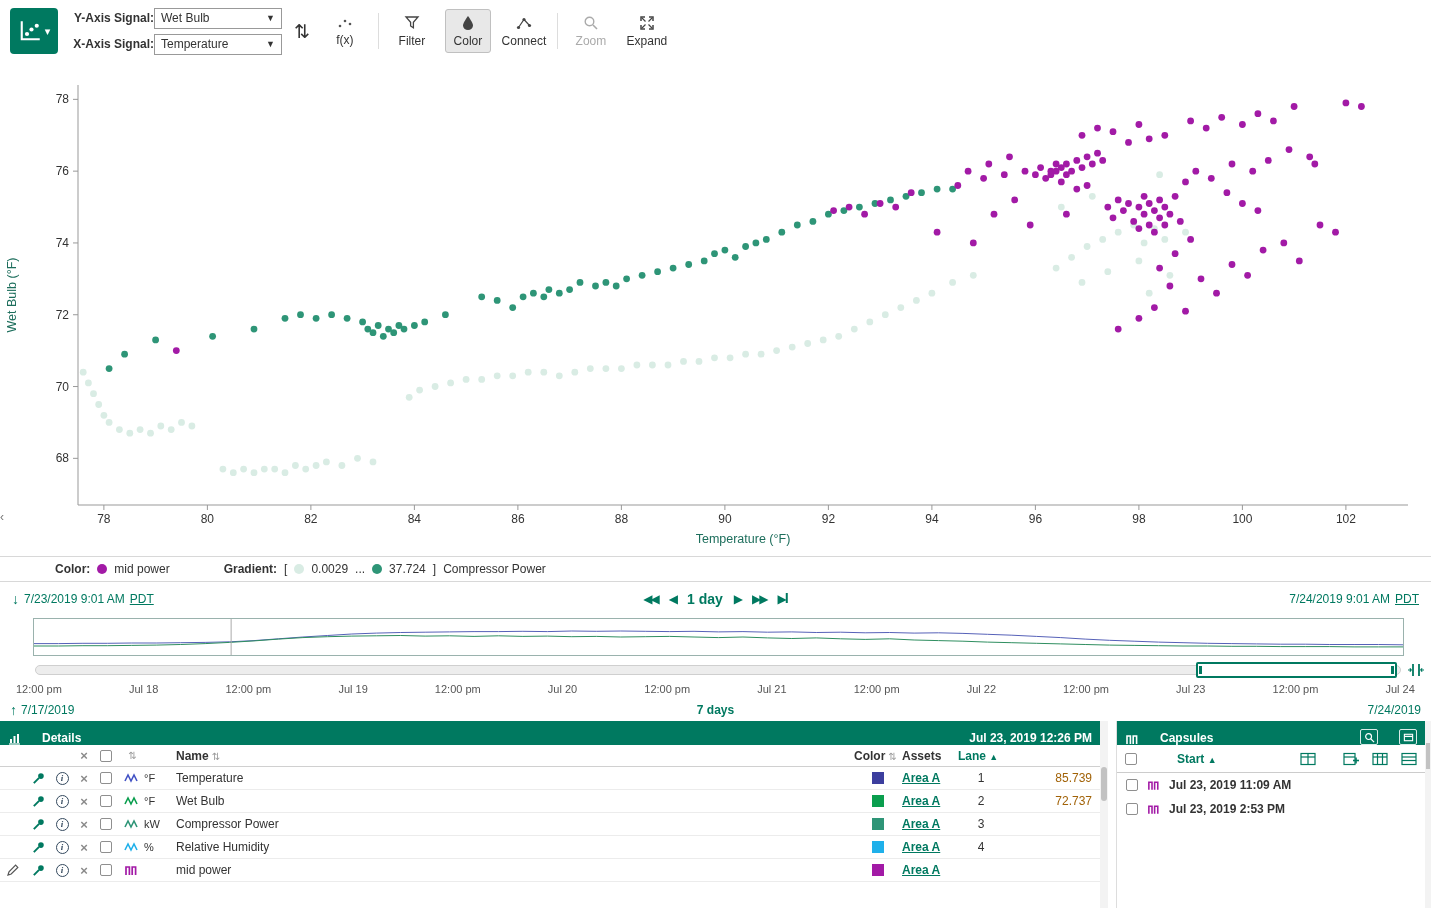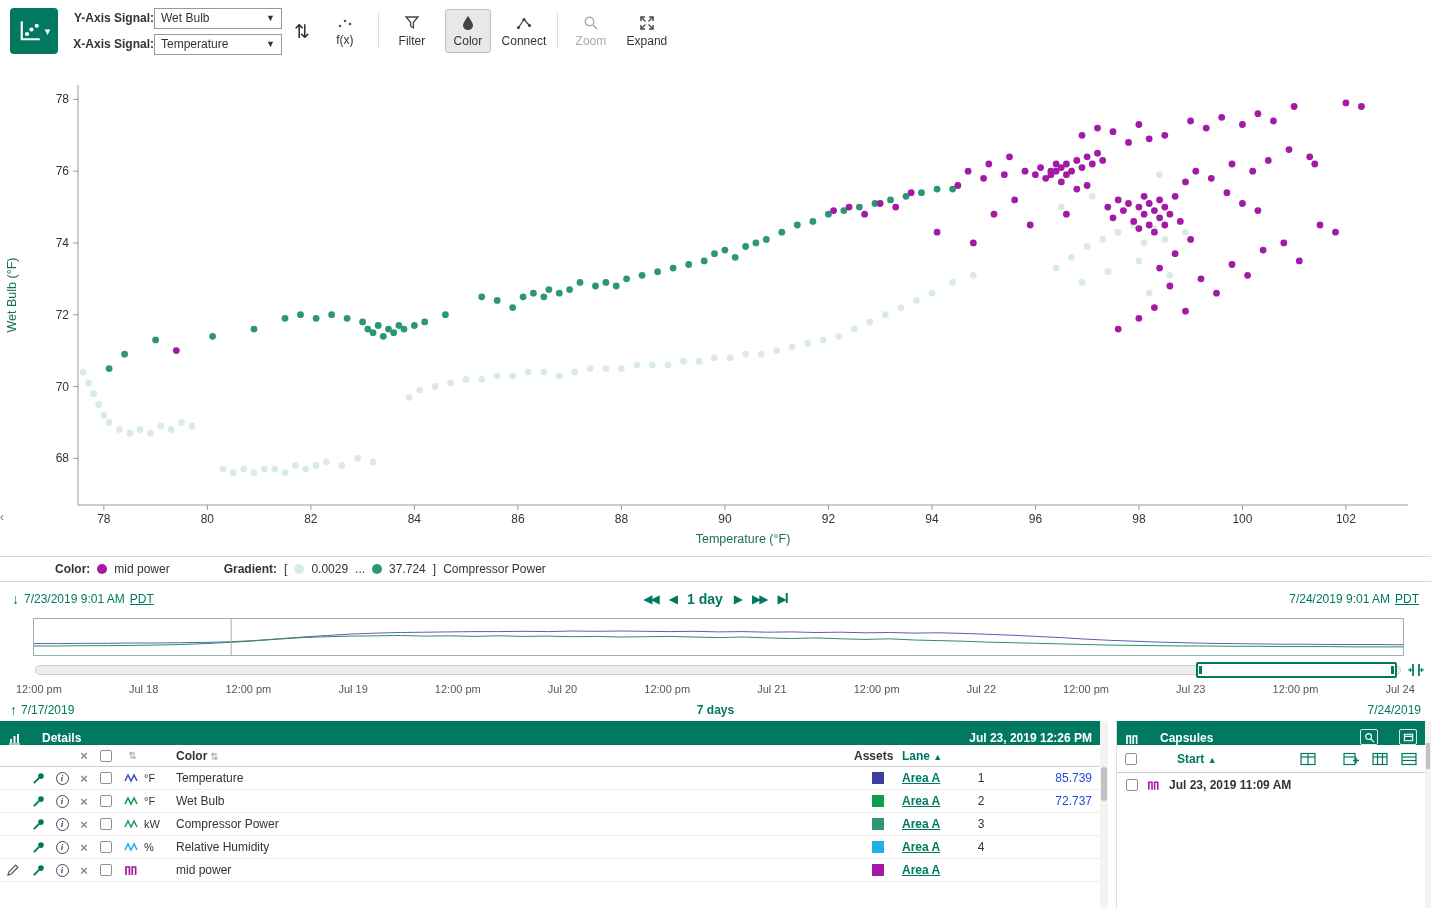--- a/index.html
+++ b/index.html
@@ -79,21 +79,21 @@
   .dt-head { height:22px; border-bottom:1px solid #d0d0d0; font-weight:bold; color:#333; }
   .dt-head .sorter { color:#999; font-size:10px; font-weight:normal; margin-left:3px; }
   .cell-c { justify-self:center; }
   .cell-r { justify-self:end; padding-right:8px; }
   .x-btn { color:#8a8a8a; font-weight:bold; font-size:13px; cursor:pointer; }
   .checkbox { width:12px; height:12px; border:1px solid #8f8f8f; border-radius:2px; background:#fff; display:inline-block; cursor:pointer; }
   .info-icon { width:13px; height:13px; border:1.5px solid #34495e; border-radius:50%; color:#34495e; font-size:9px; font-style:italic; font-family:"Liberation Serif",serif; font-weight:bold; display:flex; align-items:center; justify-content:center; cursor:pointer; }
   .swatch { width:12px; height:12px; display:inline-block; }
   .asset-link { color:#007960; font-weight:bold; text-decoration:underline; cursor:pointer; }
   .unit { font-size:11px; }
-  .value { color:#1d4ed8; }
+  .value { color:#a16207; }
   .lane-head { color:#007960; }
   .sort-asc { color:#007960; font-size:9px; }
 
   .cap-toolbar { height:28px; display:flex; align-items:center; gap:8px; padding:0 8px; border-bottom:1px solid #ccc; font-size:12px; }
   .cap-toolbar .start-lbl { color:#007960; font-weight:bold; margin-left:32px; cursor:pointer; }
   .cap-toolbar .icons { margin-left:auto; display:flex; align-items:center; gap:13px; }
   .cap-toolbar .icons .grp { display:flex; gap:13px; margin-left:14px; }
   .cap-row { height:24px; display:flex; align-items:center; gap:9px; padding:0 9px; font-size:12px; font-weight:bold; color:#333; }
   .hdr-btn { width:18px; height:16px; border:1px solid rgba(255,255,255,.85); border-radius:2px; display:flex; align-items:center; justify-content:center; cursor:pointer; }
   svg.ic { display:block; }
@@ -580,20 +580,21 @@
       </div>
 
       <div class="dt-row dt-head">
         <span></span>
           <span></span>
           <span></span>
         <span class="cell-c x-btn">×</span>
         <span class="cell-c checkbox"></span>
         <span class="cell-c sorter">⇅</span>
         <span></span>
+        <span><span>Name</span><span class="sorter">⇅</span></span>
         <span><span>Color</span><span class="sorter">⇅</span></span>
         <span>Assets</span>
         <span class="lane-head"><span>Lane</span> <span class="sort-asc">▲</span></span>
         <span></span>
       </div>
 
       <div class="dt-row">
         <span></span>
         <span class="cell-c">
             <svg class="ic" width="15" height="15" viewBox="0 0 16 16">
@@ -775,19 +776,26 @@
         </span>
       </div>
 
       <div class="cap-row">
         <span class="checkbox"></span>
         <svg class="ic" width="13" height="12" viewBox="0 0 14 12">
             <path d="M2 11V3h3.4v8M8.2 11V3h3.4v8" fill="none" stroke="#a21aa6" stroke-width="1.7"></path>
           </svg>
         <span>Jul 23, 2019 11:09 AM</span>
       </div>
+      <div class="cap-row">
+        <span class="checkbox"></span>
+        <svg class="ic" width="13" height="12" viewBox="0 0 14 12">
+            <path d="M2 11V3h3.4v8M8.2 11V3h3.4v8" fill="none" stroke="#a21aa6" stroke-width="1.7"></path>
+          </svg>
+        <span>Jul 23, 2019 2:53 PM</span>
+      </div>
     </section>
 
     <div class="right-scroll">
         <div class="thumb"></div>
       </div>
   </div>
 </div>
 
 </body></html>

